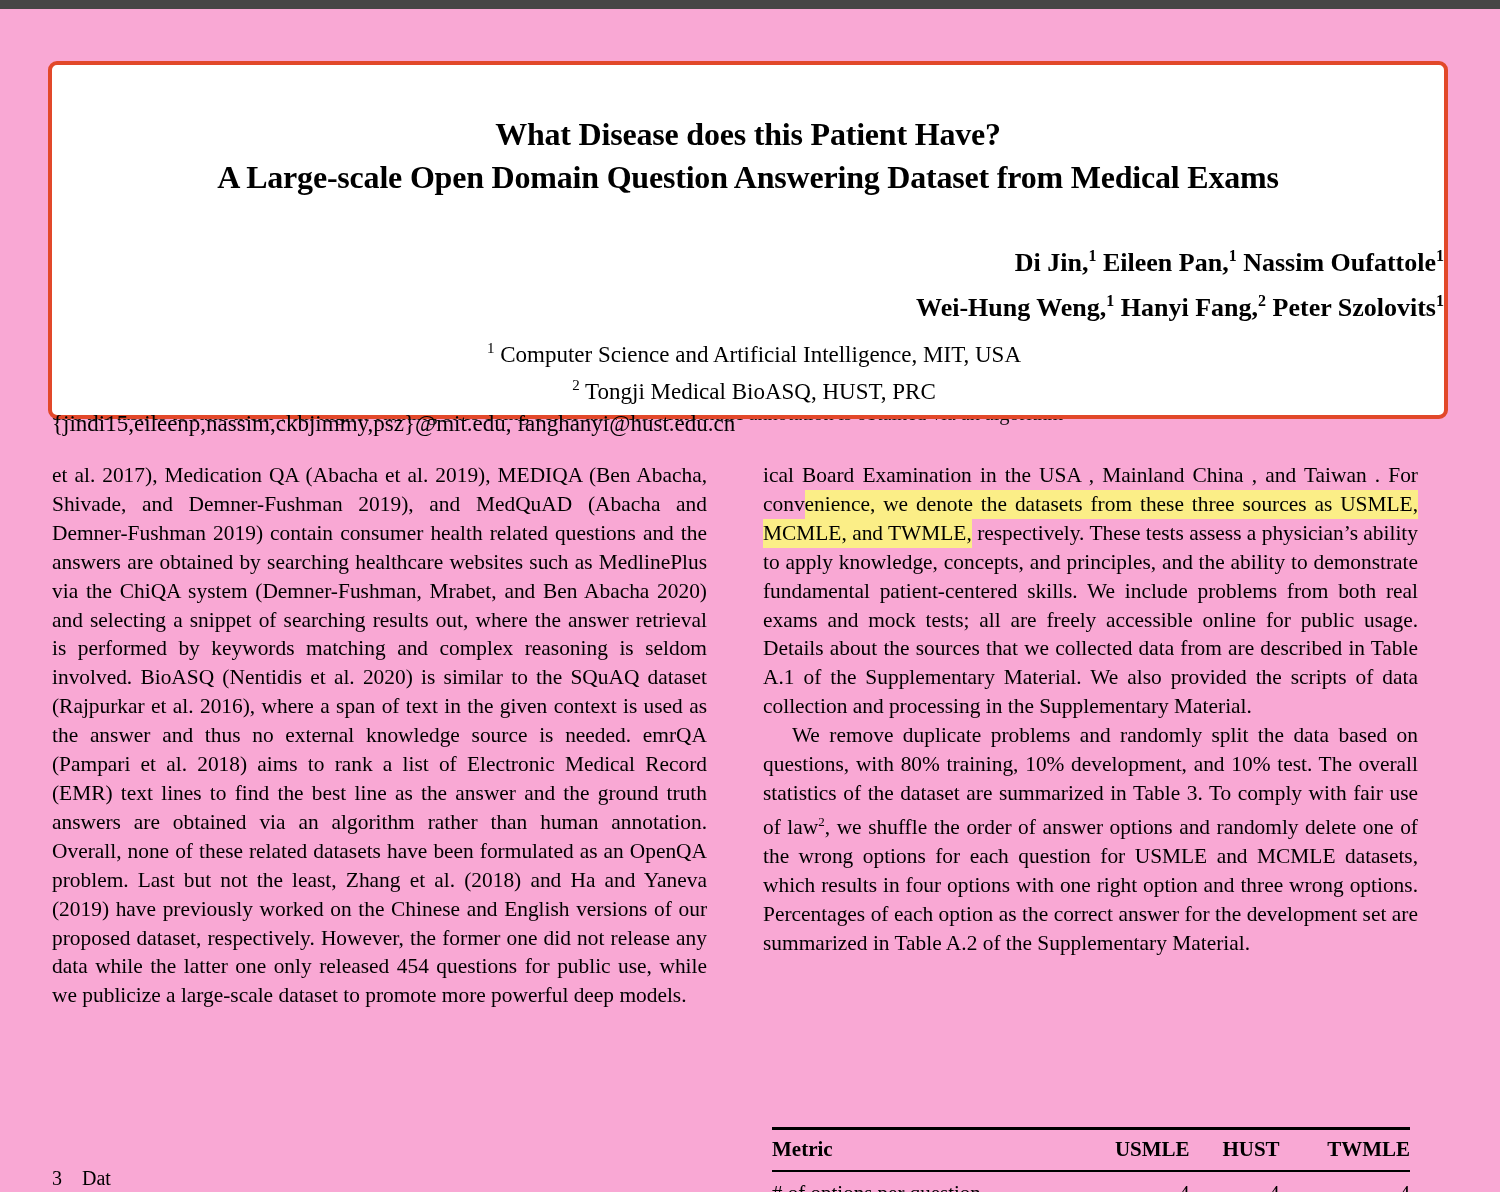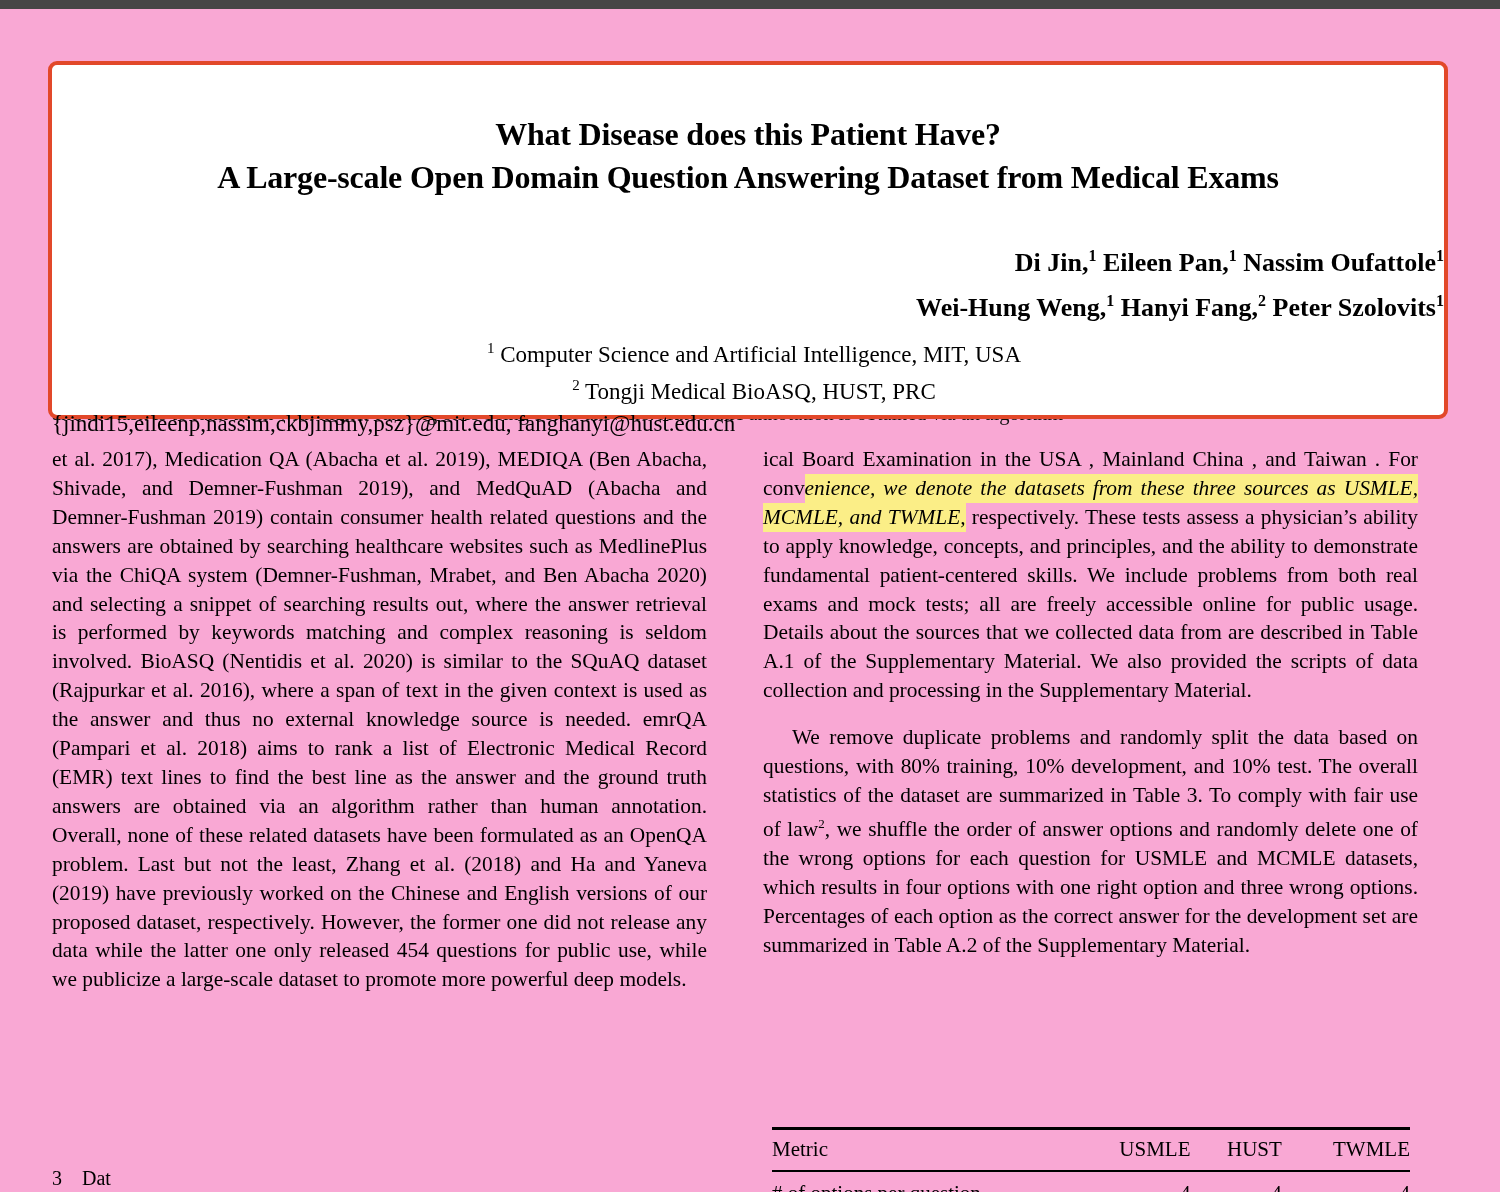--- a/index.html
+++ b/index.html
@@ -93,42 +93,41 @@
 
   .email-line {
     font-size: 23px;
     line-height: 31px;
     margin-top: 1px;
   }
 
   
   .column {
     position: absolute;
-    top: 436px;
+    top: 452px;
     width: 655px;
     font-size: 21.4px;
     line-height: 28.9px;
     text-align: justify;
     text-justify: inter-word;
     hyphens: manual;
   }
   #col-left  { left: 52px; }
   #col-right { left: 763px; }
 
   .column p { margin: 0; }
-  .column p.indent { text-indent: 1.35em; margin-top: 18px; }
+  .column p.indent { text-indent: 1.35em; }
   .column sup { font-size: 13px; vertical-align: super; }
 
   
   .hl {
     background: #fbee87;
     box-decoration-break: clone;
     -webkit-box-decoration-break: clone;
     padding: 2px 0 3px 0;
-    font-style: italic;
   }
 
   
   #section-heading {
     position: absolute;
     left: 52px;
     top: 1152px;
     width: 655px;
     text-align: left;
     font-weight: normal;
@@ -142,21 +141,21 @@
   
   #stats-table {
     position: absolute;
     left: 772px;
     top: 1118px;
     width: 638px;
     border-collapse: collapse;
     font-size: 21px;
   }
   #stats-table thead th {
-    font-weight: normal;
+    font-weight: bold;
     padding: 7px 0 8px 0;
     text-align: right;
     white-space: nowrap;
   }
   #stats-table thead th.metric-col {
     text-align: left;
     width: 300px;
   }
   #stats-table tbody td {
     padding: 9px 0 6px 0;

